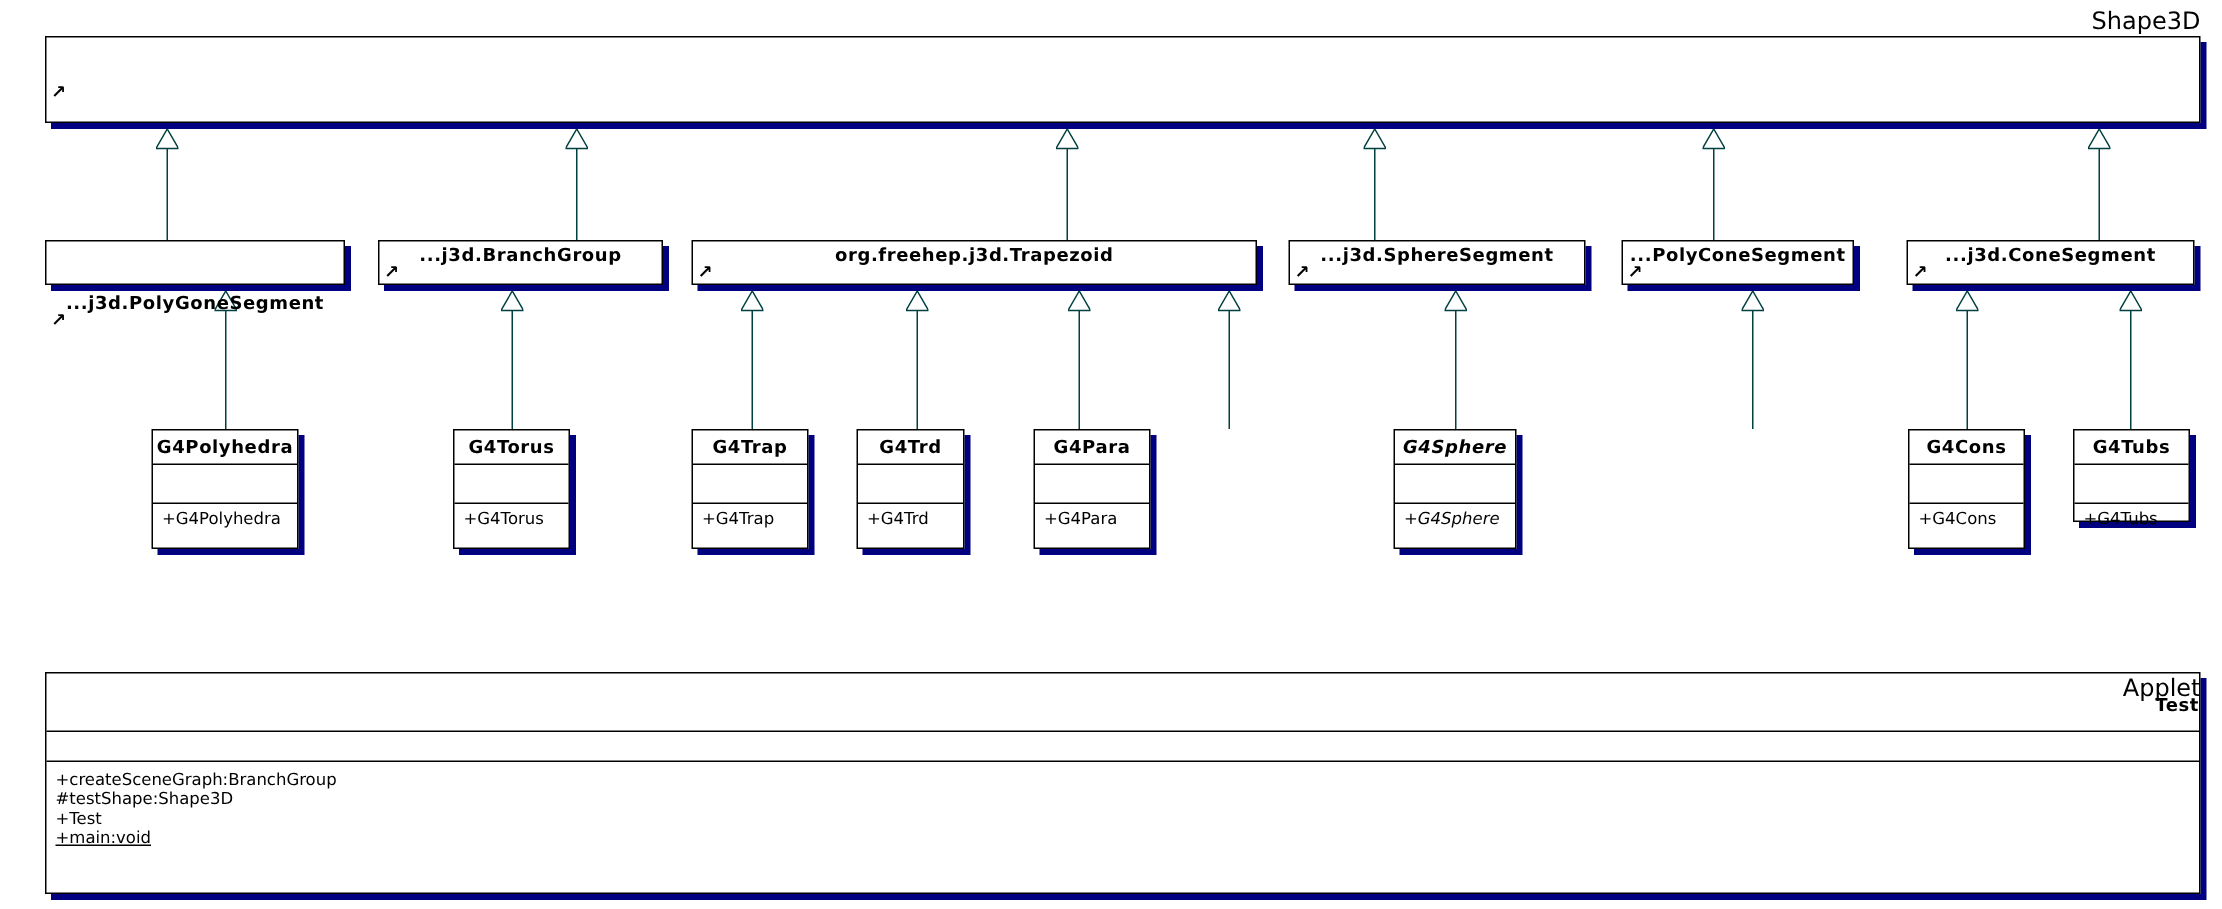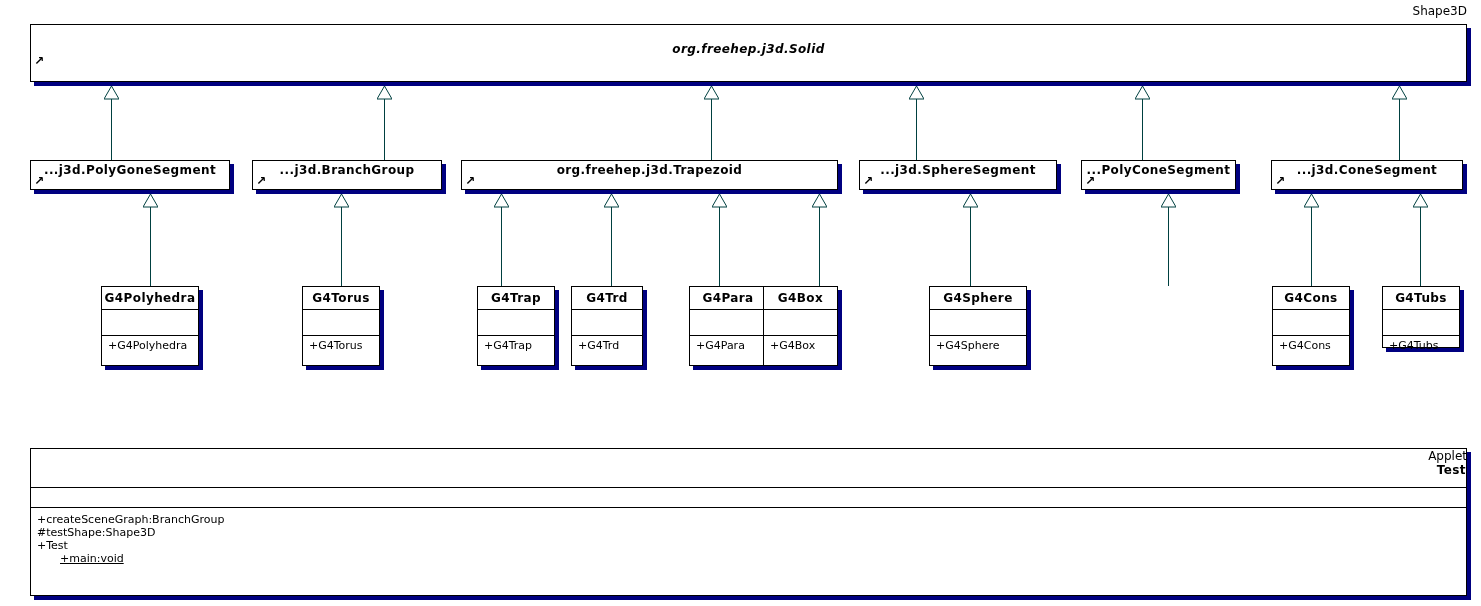--- a/index.html
+++ b/index.html
@@ -44,36 +44,36 @@
   }
   .cls-name.italic { font-style: italic; }
 
   .cls-ops {
     font-size: 11px;
     color: #000000;
     line-height: 13px;
     padding: 3px 4px 3px 6px;
     white-space: nowrap;
   }
-  .cls-ops .op-static { text-decoration: underline; margin-left: 23px; }
+  .cls-ops .op-static { text-decoration: underline; }
 
   
   .nav-glyph {
     position: absolute;
     left: 3px;
     font-size: 12px;
     font-weight: bold;
     line-height: 1;
     color: #000000;
   }
 
   
   .super-tag {
     position: absolute;
-    font-size: 12px;
+    font-size: 16px;
     color: #000000;
     white-space: nowrap;
     z-index: 6;
     background: transparent;
   }
 
   
   .conn-v {
     position: absolute;
     width: 1px;
@@ -90,21 +90,20 @@
 </style>
 </head>
 <body>
 
 <div id="canvas">
 
   <div class="super-tag" style="right:14px; top:4px;">Shape3D</div>
 
   <div class="uml-box" id="box-solid" style="left:30px; top:24px; width:1437px; height:58px;">
     <div class="compartment" style="height:56px;">
-      <div class="cls-name italic" style="padding-top:17px;">org.freehep.j3d.Solid</div>
       <span class="nav-glyph" style="bottom:14px;">↗</span>
     </div>
   </div>
 
   <div class="arrowhead" style="left:104px; top:86px;">
     <svg width="15" height="14" viewBox="0 0 15 14">
         <polygon points="7.5,0 0,13 15,13" fill="#ffffff" stroke="#004040" stroke-width="1"></polygon>
       </svg>
   </div>
   <div class="conn-v" style="left:111px; top:99px; height:62px;"></div>
@@ -138,21 +137,21 @@
   <div class="conn-v" style="left:1142px; top:99px; height:62px;"></div>
 
   <div class="arrowhead" style="left:1392px; top:86px;">
     <svg width="15" height="14" viewBox="0 0 15 14">
         <polygon points="7.5,0 0,13 15,13" fill="#ffffff" stroke="#004040" stroke-width="1"></polygon>
       </svg>
   </div>
   <div class="conn-v" style="left:1399px; top:99px; height:62px;"></div>
 
   <div class="uml-box" style="left:30px; top:160px; width:200px; height:30px;">
-    <div class="compartment" style="height:28px;">
+    <div class="compartment" style="height:28px;margin-top:32px;">
       <div class="cls-name" style="padding-top:2px;">...j3d.PolyGoneSegment</div>
       <span class="nav-glyph" style="bottom:2px;">↗</span>
     </div>
   </div>
 
   <div class="uml-box" style="left:252px; top:160px; width:190px; height:30px;">
     <div class="compartment" style="height:28px;">
       <div class="cls-name" style="padding-top:2px;">...j3d.BranchGroup</div>
       <span class="nav-glyph" style="bottom:2px;">↗</span>
     </div>
@@ -269,21 +268,21 @@
   <div class="uml-box" style="left:302px; top:286px; width:78px; height:80px;">
     <div class="compartment" style="height:22px;">
       <div class="cls-name" style="padding-top:4px;">G4Torus</div>
     </div>
     <div class="compartment" style="height:26px;"></div>
     <div class="compartment" style="height:30px;">
       <div class="cls-ops">+G4Torus</div>
     </div>
   </div>
 
-  <div class="uml-box" style="left:461px; top:286px; width:78px; height:80px;margin-left:16px;">
+  <div class="uml-box" style="left:461px; top:286px; width:78px; height:80px;">
     <div class="compartment" style="height:22px;">
       <div class="cls-name" style="padding-top:4px;">G4Trap</div>
     </div>
     <div class="compartment" style="height:26px;"></div>
     <div class="compartment" style="height:30px;">
       <div class="cls-ops">+G4Trap</div>
     </div>
   </div>
 
   <div class="uml-box" style="left:571px; top:286px; width:72px; height:80px;">
@@ -299,31 +298,22 @@
   <div class="uml-box" style="left:689px; top:286px; width:78px; height:80px;">
     <div class="compartment" style="height:22px;">
       <div class="cls-name" style="padding-top:4px;">G4Para</div>
     </div>
     <div class="compartment" style="height:26px;"></div>
     <div class="compartment" style="height:30px;">
       <div class="cls-ops">+G4Para</div>
     </div>
   </div>
 
-  <div class="uml-box" style="left:763px; top:286px; width:75px; height:80px;">
-    <div class="compartment" style="height:22px;">
-      <div class="cls-name" style="padding-top:4px;">G4Box</div>
-    </div>
-    <div class="compartment" style="height:26px;"></div>
-    <div class="compartment" style="height:30px;">
-      <div class="cls-ops">+G4Box</div>
-    </div>
-  </div>
-
-  <div class="uml-box" style="left:929px; top:286px; width:98px; height:80px;">
+
+  <div class="uml-box" style="left:929px; top:286px; width:82px; height:80px;font-style:italic;">
     <div class="compartment" style="height:22px;">
       <div class="cls-name" style="padding-top:4px;">G4Sphere</div>
     </div>
     <div class="compartment" style="height:26px;"></div>
     <div class="compartment" style="height:30px;">
       <div class="cls-ops">+G4Sphere</div>
     </div>
   </div>
 
 

